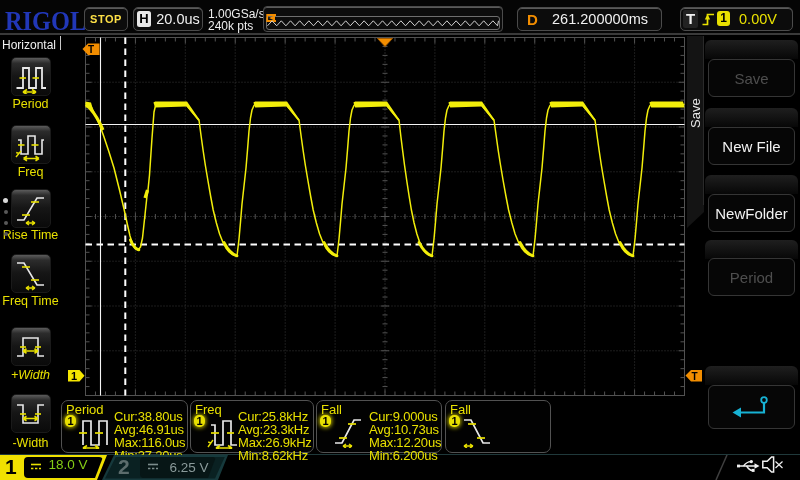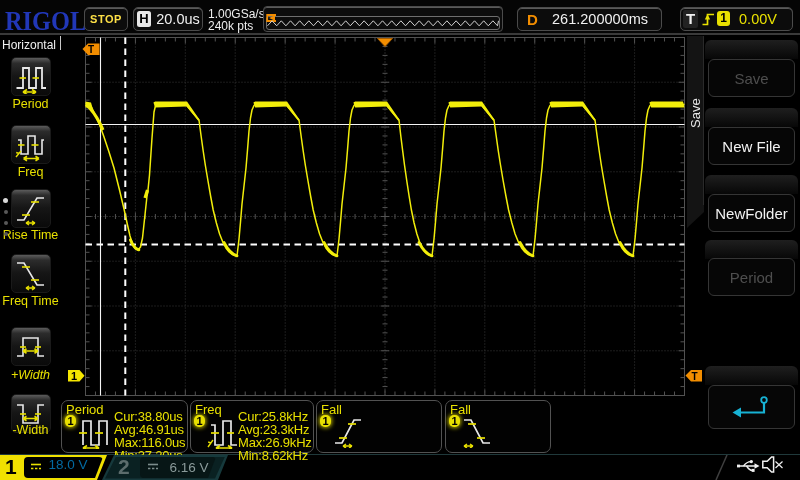--- a/index.html
+++ b/index.html
@@ -121,21 +121,21 @@
   </div>
 <div class="menulbl" style="top:368px;font-style:italic;">+Width</div>
 <div class="menubtn" style="top:394px;">
     <svg width="34" height="34" viewBox="0 0 34 34">
 <path d="M3,8 L9,8 L9,26 L24,26 L24,8 L30,8" fill="none" stroke="#e8e8e8" stroke-width="1.6"></path>
 <line x1="6" y1="17" x2="12" y2="17" stroke="#e8e000" stroke-width="1.6"></line>
 <line x1="21" y1="17" x2="27" y2="17" stroke="#e8e000" stroke-width="1.6"></line>
 <path d="M9,21.5 L24,21.5 M9,21.5 l3.5,-2.2 M9,21.5 l3.5,2.2 M24,21.5 l-3.5,-2.2 M24,21.5 l-3.5,2.2" fill="none" stroke="#e8e000" stroke-width="1.6"></path>
 </svg>
   </div>
-<div class="menulbl" style="top:423px;">-Width</div>
+<div class="menulbl" style="top:436px;">-Width</div>
 
 <div class="abs" style="left:3px;top:198px;width:5px;height:5px;border-radius:50%;background:#d8d8d8;"></div>
 <div class="abs" style="left:3.5px;top:209.5px;width:4px;height:4px;border-radius:50%;background:#585858;"></div>
 <div class="abs" style="left:3.5px;top:220.5px;width:4px;height:4px;border-radius:50%;background:#585858;"></div>
 <div class="abs" style="left:3.5px;top:231.5px;width:4px;height:4px;border-radius:50%;background:#585858;"></div>
 
 <div class="abs" style="left:687px;top:36px;width:17px;height:170px;background:#141414;
  border-right:1px solid #2a2a2a;"></div>
 <div class="abs" style="left:687px;top:205px;width:17px;height:23px;background:#141414;
  clip-path:polygon(0 0,100% 0,100% 30%,0 100%);"></div>
@@ -546,20 +546,24 @@
 </div>
 <div class="mpanel" style="left:316px;width:126px;z-index:10;">
   <div class="mtitle">Fall</div>
     <div class="mbadge">1</div>
   <div class="abs" style="left:15px;top:13px;"><svg width="36" height="34" viewBox="0 0 36 34">
 <path d="M3,29 L10,29 L22,6 L29,6" fill="none" stroke="#e8e8e8" stroke-width="1.7"></path>
 <line x1="7" y1="24" x2="15" y2="24" stroke="#e8e000" stroke-width="1.7"></line>
 <line x1="16" y1="10" x2="24" y2="10" stroke="#e8e000" stroke-width="1.7"></line>
 <path d="M11,32 L20,32 M11,32 l3,-2 M11,32 l3,2 M20,32 l-3,-2 M20,32 l-3,2" fill="none" stroke="#e8e000" stroke-width="1.5"></path>
 </svg></div>
+  <div class="mvals">Cur:9.000us
+Avg:10.73us
+Max:12.20us
+Min:6.200us</div>
 </div>
 <div class="mpanel" style="left:445px;width:106px;z-index:10;">
   <div class="mtitle">Fall</div>
     <div class="mbadge">1</div>
   <div class="abs" style="left:15px;top:13px;"><svg width="36" height="34" viewBox="0 0 36 34">
 <path d="M3,6 L10,6 L22,29 L29,29" fill="none" stroke="#e8e8e8" stroke-width="1.7"></path>
 <line x1="7" y1="10" x2="15" y2="10" stroke="#e8e000" stroke-width="1.7"></line>
 <line x1="16" y1="24" x2="24" y2="24" stroke="#e8e000" stroke-width="1.7"></line>
 <path d="M3,32 L12,32 M3,32 l3,-2 M3,32 l3,2 M12,32 l-3,-2 M12,32 l-3,2" fill="none" stroke="#e8e000" stroke-width="1.5"></path>
 </svg></div>
@@ -570,35 +574,35 @@
 <div class="abs" style="left:0;top:455px;width:107px;height:25px;background:#f0e000;
  clip-path:polygon(0 0,100% 0,calc(100% - 10px) 100%,0 100%);z-index:11;"></div>
 <div class="abs" style="left:24px;top:457px;width:79px;height:21px;background:#000;
  border-radius:4px;clip-path:polygon(0 0,100% 0,calc(100% - 8px) 100%,0 100%);z-index:12;"></div>
 <div class="abs" style="left:5px;top:455px;color:#000;font-weight:bold;font-size:21px;z-index:12;">1</div>
 <svg class="abs" style="left:30px;top:462px;z-index:13;" width="13" height="10" viewBox="0 0 13 10">
 <line x1="1" y1="2.5" x2="11" y2="2.5" stroke="#e8e000" stroke-width="1.6"></line>
 <path d="M1,6.5 h2.4 M5,6.5 h2.4 M9,6.5 h2" stroke="#e8e000" stroke-width="1.6"></path>
 </svg>
 <div class="abs" style="left:46px;top:457px;width:44px;height:14px;display:flex;align-items:center;
- justify-content:center;color:#0369a1;font-size:13.5px;z-index:13;">18.0 V</div>
+ justify-content:center;color:#84cc16;font-size:13.5px;z-index:13;">18.0 V</div>
 
 <div class="abs" style="left:102px;top:455px;width:126px;height:25px;background:#16393c;
  clip-path:polygon(12px 0,100% 0,calc(100% - 10px) 100%,0 100%);z-index:11;"></div>
 <div class="abs" style="left:105px;top:456.5px;width:120px;height:22px;background:#0a2122;
  clip-path:polygon(11px 0,100% 0,calc(100% - 10px) 100%,0 100%);z-index:12;"></div>
 <div class="abs" style="left:118px;top:455px;color:#5c6c6c;font-weight:bold;font-size:21px;z-index:13;">2</div>
 <div class="abs" style="left:140px;top:457px;width:76px;height:21px;background:#071616;
  border-radius:4px;clip-path:polygon(0 0,100% 0,calc(100% - 8px) 100%,0 100%);z-index:13;"></div>
 <svg class="abs" style="left:147px;top:462px;z-index:14;" width="13" height="10" viewBox="0 0 13 10">
 <line x1="1" y1="2.5" x2="11" y2="2.5" stroke="#7c8c8c" stroke-width="1.6"></line>
 <path d="M1,6.5 h2.4 M5,6.5 h2.4 M9,6.5 h2" stroke="#7c8c8c" stroke-width="1.6"></path>
 </svg>
 <div class="abs" style="left:163px;top:457px;width:52px;height:21px;display:flex;align-items:center;
- justify-content:center;color:#8a9a9a;font-size:13.5px;z-index:14;">6.16 V</div>
+ justify-content:center;color:#8a9a9a;font-size:13.5px;z-index:14;">6.25 V</div>
 
 <svg class="abs" style="left:710px;top:455px;z-index:11;" width="22" height="25" viewBox="0 0 22 25">
 <line x1="17" y1="0" x2="6" y2="25" stroke="#3f3f3f" stroke-width="1.5"></line>
 </svg>
 <div class="abs" style="left:737px;top:459px;z-index:12;"><svg width="24" height="14" viewBox="0 0 24 14">
 <rect x="0" y="5.6" width="3" height="2.8" fill="#f0f0f0"></rect>
 <line x1="2" y1="7" x2="19" y2="7" stroke="#f0f0f0" stroke-width="1.5"></line>
 <polygon points="17.5,4.3 17.5,9.7 22.5,7" fill="#f0f0f0"></polygon>
 <path d="M6.5,7 Q10,2.6 13.5,2.6" fill="none" stroke="#f0f0f0" stroke-width="1.4"></path>
 <circle cx="14.3" cy="2.6" r="1.7" fill="#f0f0f0"></circle>

